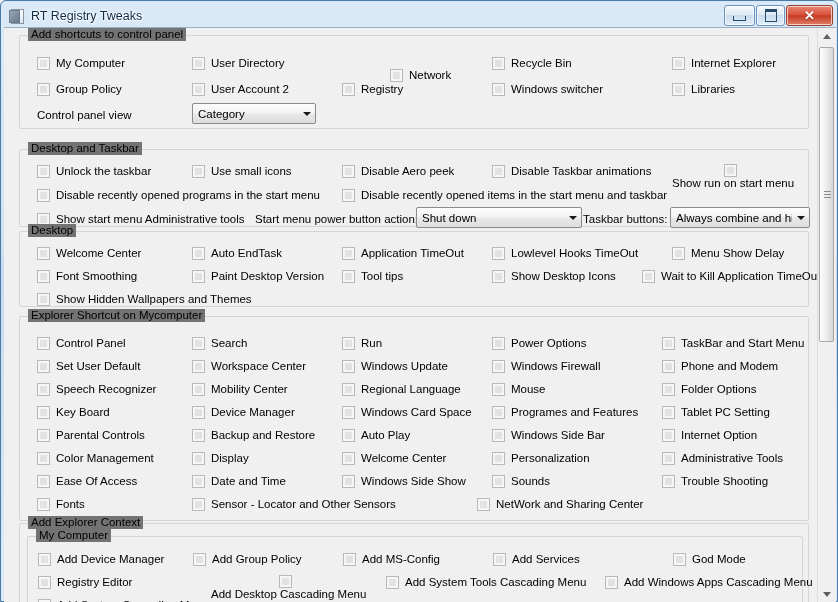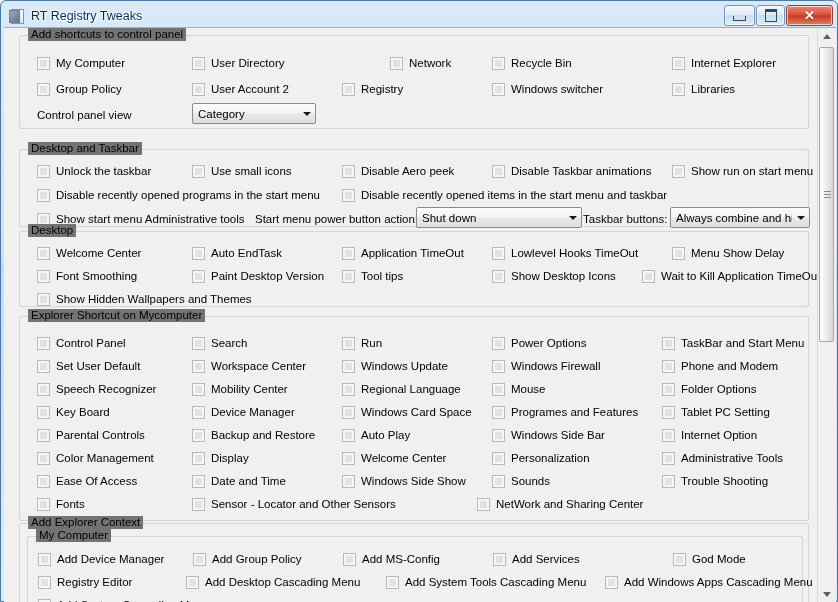--- a/index.html
+++ b/index.html
@@ -180,21 +180,21 @@
         <span class="legend">Add shortcuts to control panel</span>
 
         <div class="cb" style="left:17px;top:20px;">
           <span class="box"></span>
           <span class="lbl">My Computer</span>
         </div>
         <div class="cb" style="left:172px;top:20px;">
           <span class="box"></span>
           <span class="lbl">User Directory</span>
         </div>
-        <div class="cb" style="left:322px;top:20px;padding-left:48px;">
+        <div class="cb" style="left:322px;top:32px;padding-left:48px;">
           <span class="box"></span>
           <span class="lbl">Network</span>
         </div>
         <div class="cb" style="left:472px;top:20px;">
           <span class="box"></span>
           <span class="lbl">Recycle Bin</span>
         </div>
         <div class="cb" style="left:652px;top:20px;align-items:center;">
           <span class="box"></span>
           <span class="lbl">Internet Explorer</span>
@@ -242,21 +242,21 @@
           <span class="lbl">Use small icons</span>
         </div>
         <div class="cb" style="left:322px;top:14px;">
           <span class="box"></span>
           <span class="lbl">Disable Aero peek</span>
         </div>
         <div class="cb" style="left:472px;top:14px;">
           <span class="box"></span>
           <span class="lbl">Disable Taskbar animations</span>
         </div>
-        <div class="cb" style="left:652px;top:14px;">
+        <div class="cb" style="left:652px;top:14px;flex-direction:column;">
           <span class="box"></span>
           <span class="lbl">Show run on start menu</span>
         </div>
 
         <div class="cb" style="left:17px;top:38px;">
           <span class="box"></span>
           <span class="lbl">Disable recently opened programs in the start menu</span>
         </div>
         <div class="cb" style="left:322px;top:38px;">
           <span class="box"></span>
@@ -521,21 +521,21 @@
             </div>
           <div class="cb" style="left:645px;top:15px;">
               <span class="box"></span>
               <span class="lbl">God Mode</span>
             </div>
 
           <div class="cb" style="left:10px;top:38px;">
               <span class="box"></span>
               <span class="lbl">Registry Editor</span>
             </div>
-          <div class="cb" style="left:158px;top:38px;">
+          <div class="cb" style="left:183px;top:38px;flex-direction:column;">
               <span class="box"></span>
               <span class="lbl">Add Desktop Cascading Menu</span>
             </div>
           <div class="cb" style="left:358px;top:38px;">
               <span class="box"></span>
               <span class="lbl">Add System Tools Cascading Menu</span>
             </div>
           <div class="cb" style="left:577px;top:38px;">
               <span class="box"></span>
               <span class="lbl">Add Windows Apps Cascading Menu</span>

